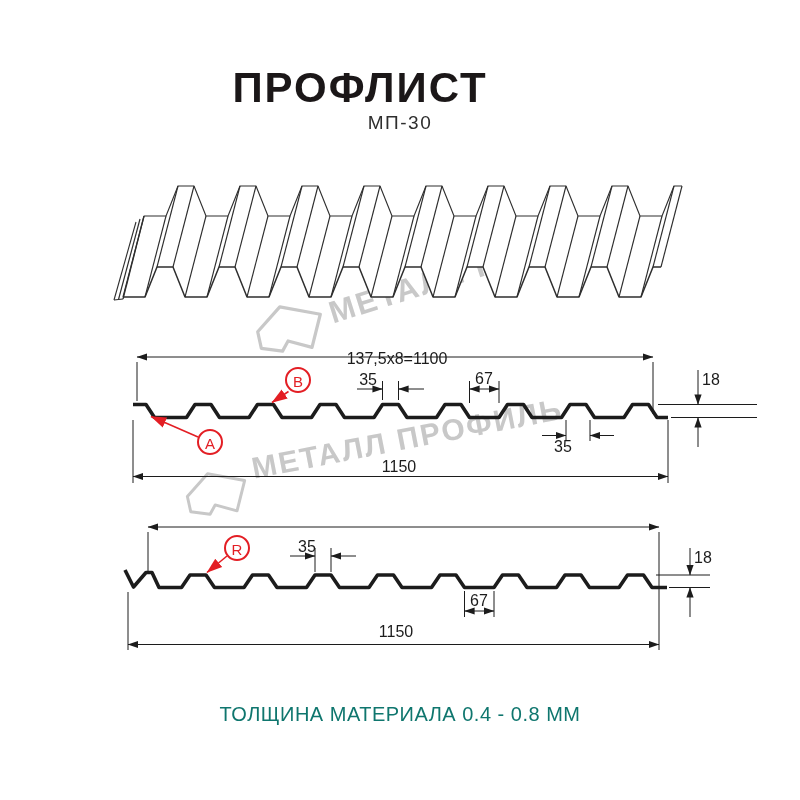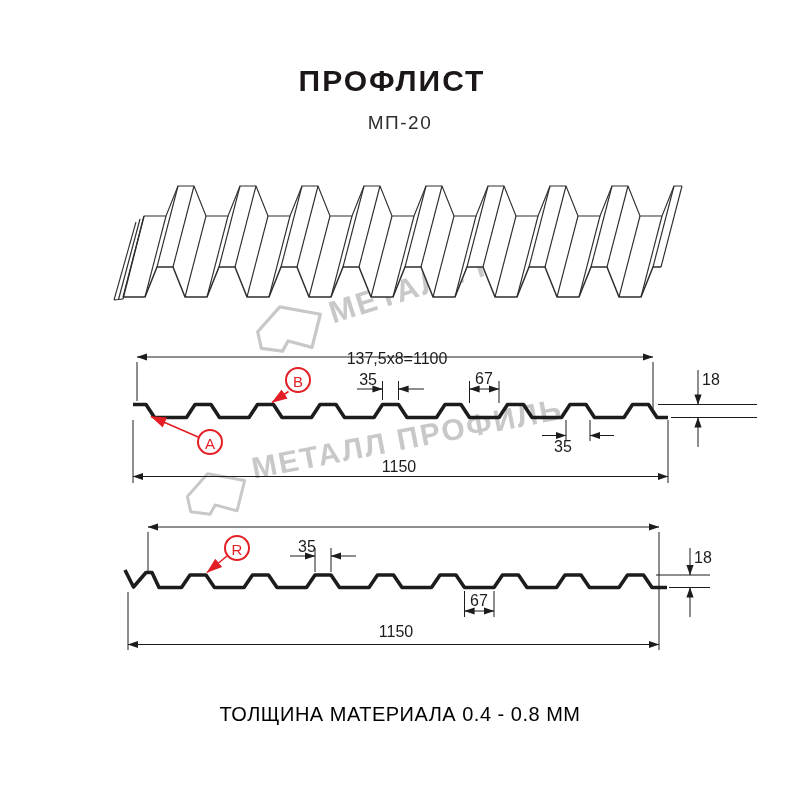--- a/index.html
+++ b/index.html
@@ -1,23 +1,23 @@
 <!DOCTYPE html>
 <html><head>
 <meta charset="utf-8">
 <style>
   html,body{margin:0;padding:0;background:#fff;}
   #canvas{position:relative;width:800px;height:800px;background:#fff;overflow:hidden;
           font-family:"Liberation Sans","DejaVu Sans",sans-serif;}
   .title{position:absolute;left:0;top:64px;width:720px;text-align:center;
-         font-size:30px;font-weight:bold;letter-spacing:2px;color:#1b1718;padding-left:32px;}
+         font-size:42px;font-weight:bold;letter-spacing:2px;color:#1b1718;}
   .subtitle{position:absolute;left:0;top:112px;width:800px;text-align:center;
          font-size:19px;font-weight:normal;letter-spacing:1.5px;color:#2e2e2e;}
   .footer{position:absolute;left:0;top:703px;width:800px;text-align:center;
-         font-size:20px;letter-spacing:0.5px;color:#000000;}
+         font-size:20px;letter-spacing:0.5px;color:#0f766e;}
   svg.art{position:absolute;left:0;top:0;width:800px;height:800px;}
   .dim{position:absolute;font-size:16px;color:#1c1c1c;white-space:nowrap;}
   .c{text-align:center;} .r{text-align:right;}
   .callout{position:absolute;width:26px;height:26px;border:2.5px solid #e31e24;border-radius:50%;
            color:#e31e24;font-size:15px;line-height:26px;text-align:center;background:#fff;box-sizing:border-box;}
   .wm-text{position:absolute;font-size:31px;font-weight:bold;letter-spacing:2px;color:#c8c8c8;
            white-space:nowrap;transform-origin:0 50%;}
   #wm1t{left:330px;top:296px;transform:rotate(-17.5deg);}
   #wm2t{left:252px;top:452px;font-size:30px;transform:rotate(-11deg);}
   .wm-logo{position:absolute;}
@@ -33,21 +33,21 @@
     <polygon points="4,32 28,5 72,13 63,49 37,42 31,53 8,50" fill="none" stroke="#c8c8c8" stroke-width="3.5" stroke-linejoin="round"></polygon>
   </svg>
   <div id="wm1t" class="wm-text">МЕТАЛЛ ПРОФИЛЬ</div>
 
   <svg id="wm2l" class="wm-logo" width="64" height="52" viewBox="0 0 76 58">
     <polygon points="4,32 28,5 72,13 63,49 37,42 31,53 8,50" fill="none" stroke="#c8c8c8" stroke-width="3.5" stroke-linejoin="round"></polygon>
   </svg>
   <div id="wm2t" class="wm-text">МЕТАЛЛ ПРОФИЛЬ</div>
 
   <div class="title">ПРОФЛИСТ</div>
-  <div class="subtitle">МП-20</div>
+  <div class="subtitle">МП-30</div>
 
   <svg class="art" viewBox="0 0 800 800">
     <defs>
       <marker id="ma" viewBox="0 0 10 8" refX="9.5" refY="4" markerWidth="11" markerHeight="8.5" orient="auto-start-reverse">
         <path d="M0,0.6 L9.8,4 L0,7.4 Z" fill="#1c1c1c"></path>
       </marker>
       <marker id="mr" viewBox="0 0 10 8" refX="9.5" refY="4" markerWidth="10" markerHeight="8" orient="auto-start-reverse">
         <path d="M0,0.6 L9.8,4 L0,7.4 Z" fill="#e31e24"></path>
       </marker>
     </defs>

